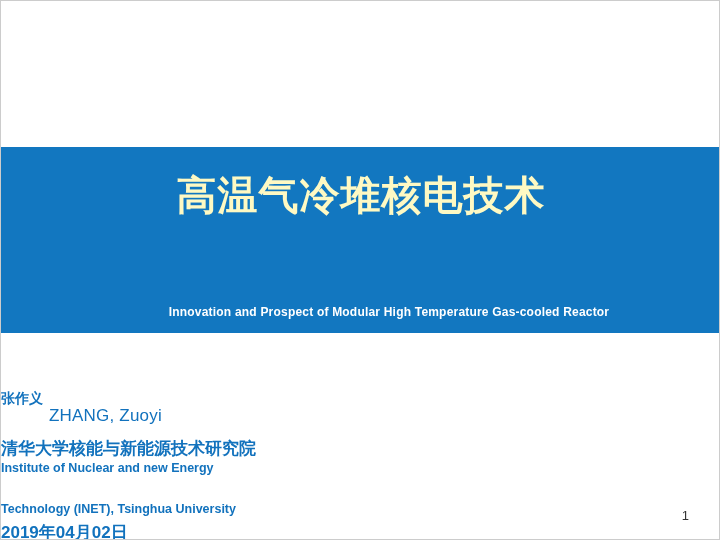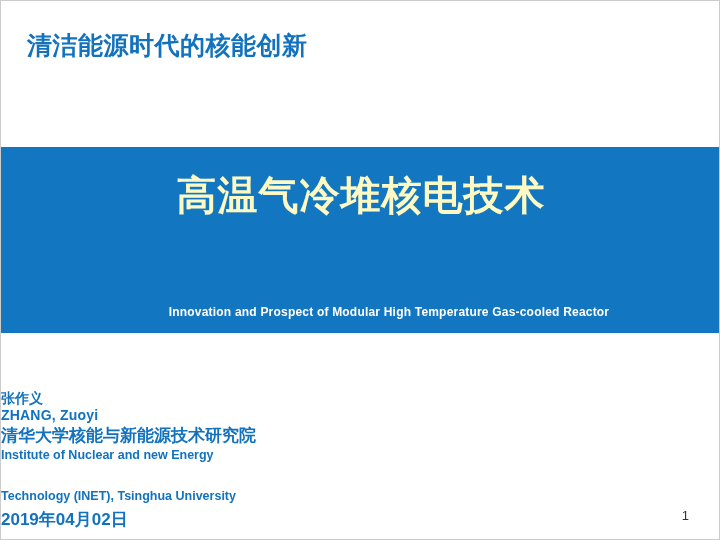--- a/index.html
+++ b/index.html
@@ -77,26 +77,28 @@
     top: 388px;
     width: 720px;
     color: #1272bd;
   }
   .author-cn {
     font-size: 14px;
     font-weight: bold;
     line-height: 18px;
   }
   .author-en {
-    font-size: 14px;
-    font-weight: bold;
+    font-size: 17px;
+    font-weight: normal;
     line-height: 17px;
     letter-spacing: 0.2px;
+    padding-left: 48px;
   }
   .affil-cn {
+    margin-top: 13px;
     font-size: 17px;
     font-weight: bold;
     line-height: 23px;
   }
   .affil-en1 {
     font-size: 12.5px;
     font-weight: bold;
     line-height: 17px;
   }
   .affil-en2 {
@@ -118,21 +120,20 @@
     bottom: 16px;
     font-size: 13px;
     color: #333333;
   }
 </style>
 </head>
 <body>
 
 <div class="slide">
 
-  <div class="header-title">清洁能源时代的核能创新</div>
 
   <div class="banner">
     <div class="banner-cn">
       <span class="line1">高温气冷堆核电技术</span>
     </div>
     <div class="banner-en">Innovation and Prospect of Modular High Temperature Gas-cooled Reactor</div>
   </div>
 
   <div class="byline">
     <div class="author-cn">张作义</div>

